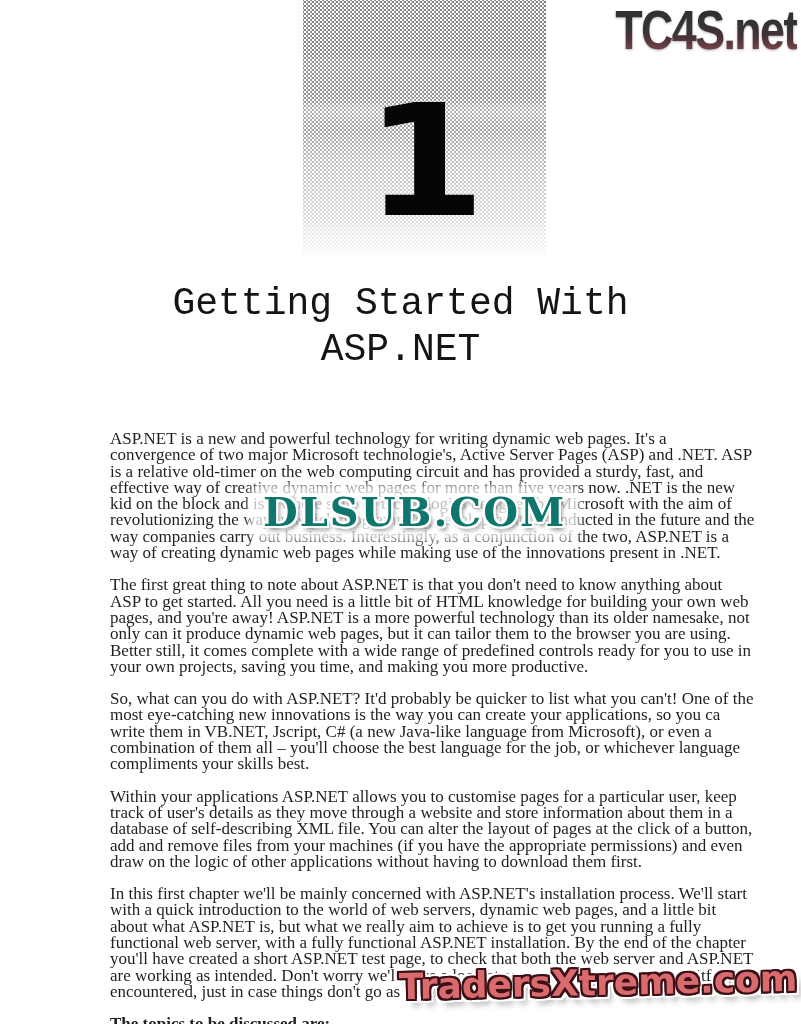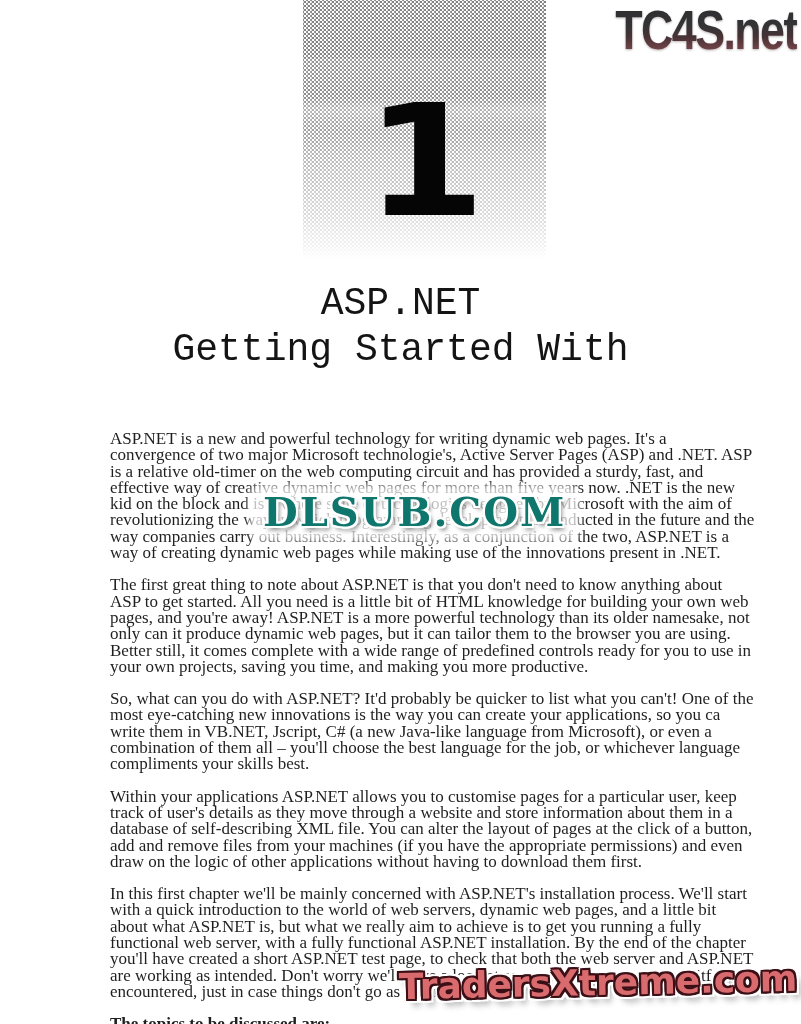--- a/index.html
+++ b/index.html
@@ -156,22 +156,22 @@
 <body>
 
 <div class="page">
 
   <div class="halftone"></div>
   <div class="chapter-number">1</div>
 
   <div class="tc4s">TC4S.net</div>
 
   <div class="chapter-title">
+    <div>Getting Started With</div>
     <div>ASP.NET</div>
-    <div>Getting Started With</div>
   </div>
 
   <div class="content">
     <p>ASP.NET is a new and powerful technology for writing dynamic web pages. It's a convergence of two major Microsoft technologie's, Active Server Pages (ASP) and .NET. ASP is a relative old-timer on the web computing circuit and has provided a sturdy, fast, and effective way of creative dynamic web pages for more than five years now. .NET is the new kid on the block and is a whole suite of technologies designed by Microsoft with the aim of revolutionizing the way in which programming development is conducted in the future and the way companies carry out business. Interestingly, as a conjunction of the two, ASP.NET is a way of creating dynamic web pages while making use of the innovations present in .NET.</p>
     <p>The first great thing to note about ASP.NET is that you don't need to know anything about ASP to get started. All you need is a little bit of HTML knowledge for building your own web pages, and you're away! ASP.NET is a more powerful technology than its older namesake, not only can it produce dynamic web pages, but it can tailor them to the browser you are using. Better still, it comes complete with a wide range of predefined controls ready for you to use in your own projects, saving you time, and making you more productive.</p>
     <p>So, what can you do with ASP.NET? It'd probably be quicker to list what you can't! One of the most eye-catching new innovations is the way you can create your applications, so you ca write them in VB.NET, Jscript, C# (a new Java-like language from Microsoft), or even a combination of them all – you'll choose the best language for the job, or whichever language compliments your skills best.</p>
     <p>Within your applications ASP.NET allows you to customise pages for a particular user, keep track of user's details as they move through a website and store information about them in a database of self-describing XML file. You can alter the layout of pages at the click of a button, add and remove files from your machines (if you have the appropriate permissions) and even draw on the logic of other applications without having to download them first.</p>
     <p>In this first chapter we'll be mainly concerned with ASP.NET's installation process. We'll start with a quick introduction to the world of web servers, dynamic web pages, and a little bit about what ASP.NET is, but what we really aim to achieve is to get you running a fully functional web server, with a fully functional ASP.NET installation. By the end of the chapter you'll have created a short ASP.NET test page, to check that both the web server and ASP.NET are working as intended. Don't worry we'll have a look at some of the most common pitfalls encountered, just in case things don't go as planned!</p>
     <p class="topics-intro">The topics to be discussed are:</p>
     <div class="topic-item">

